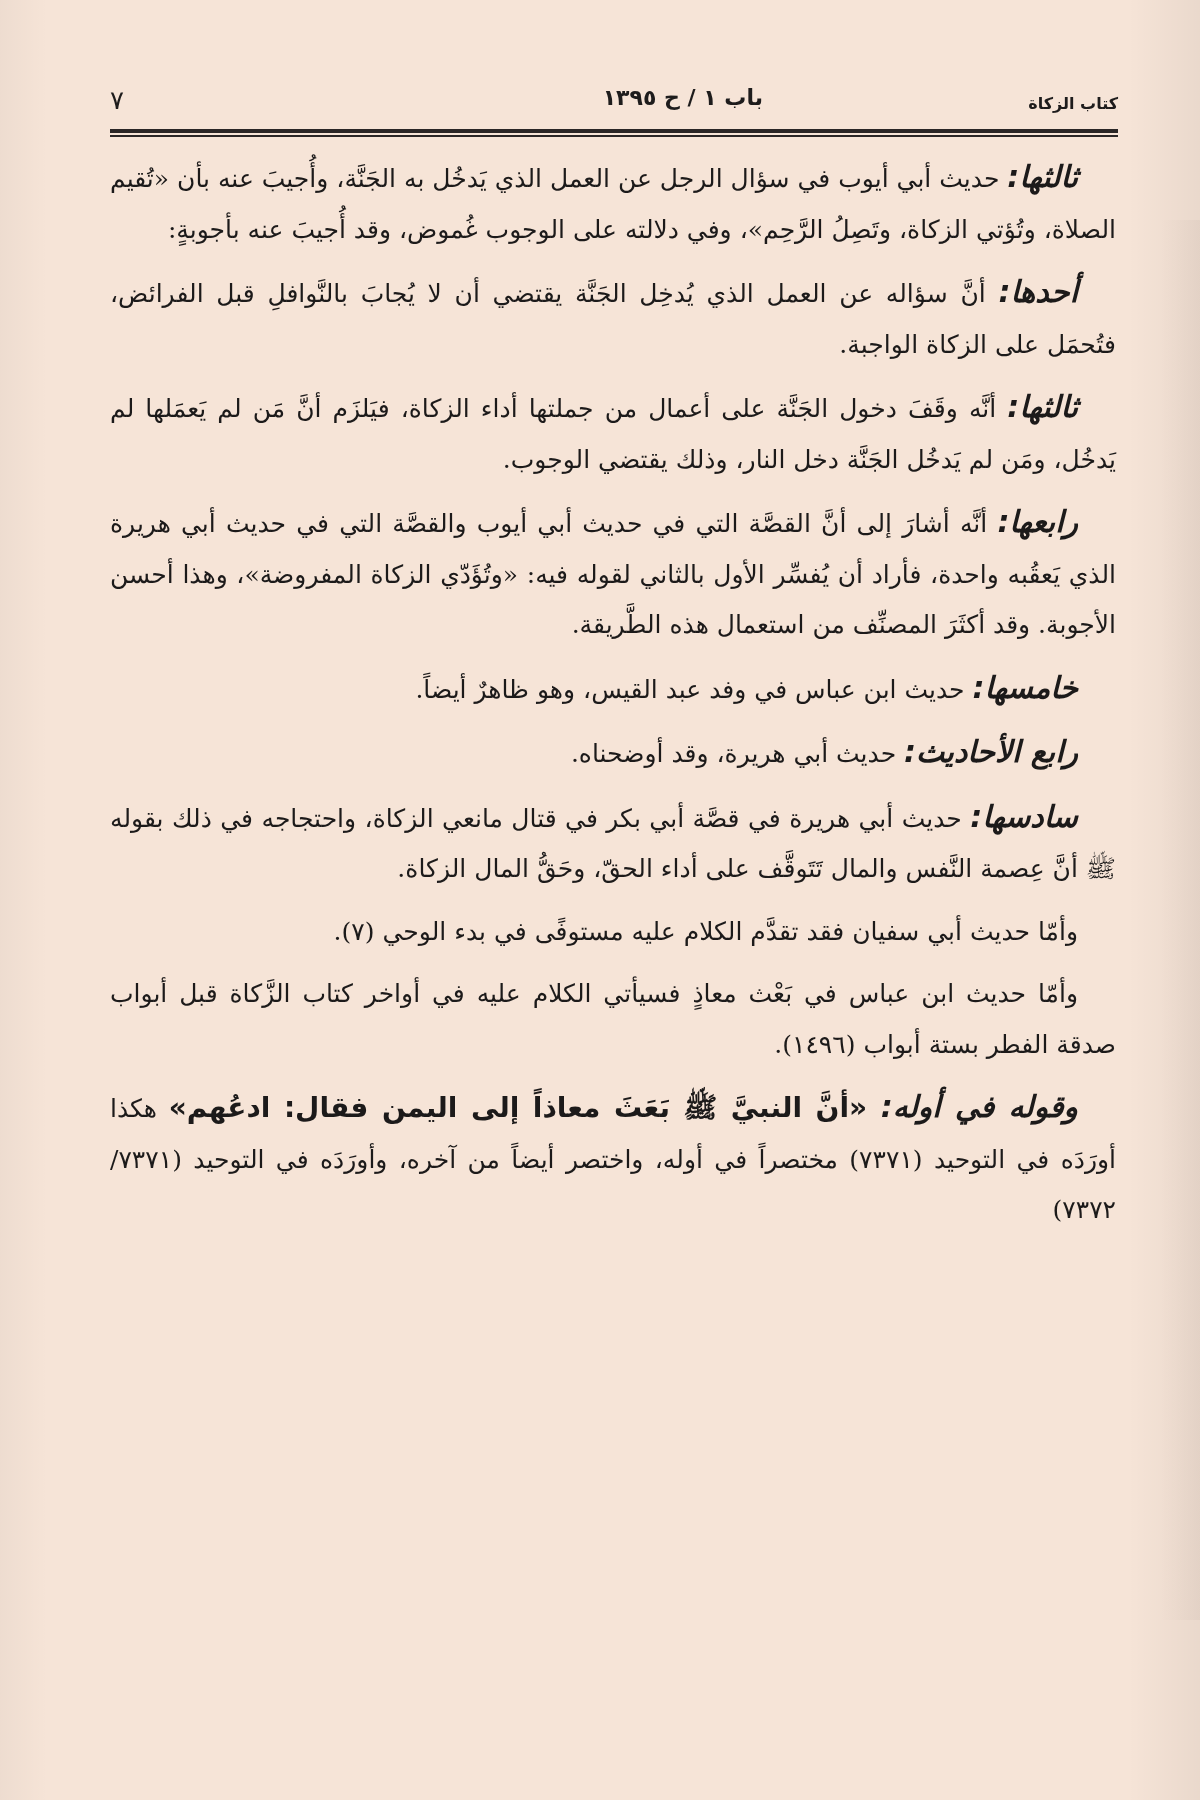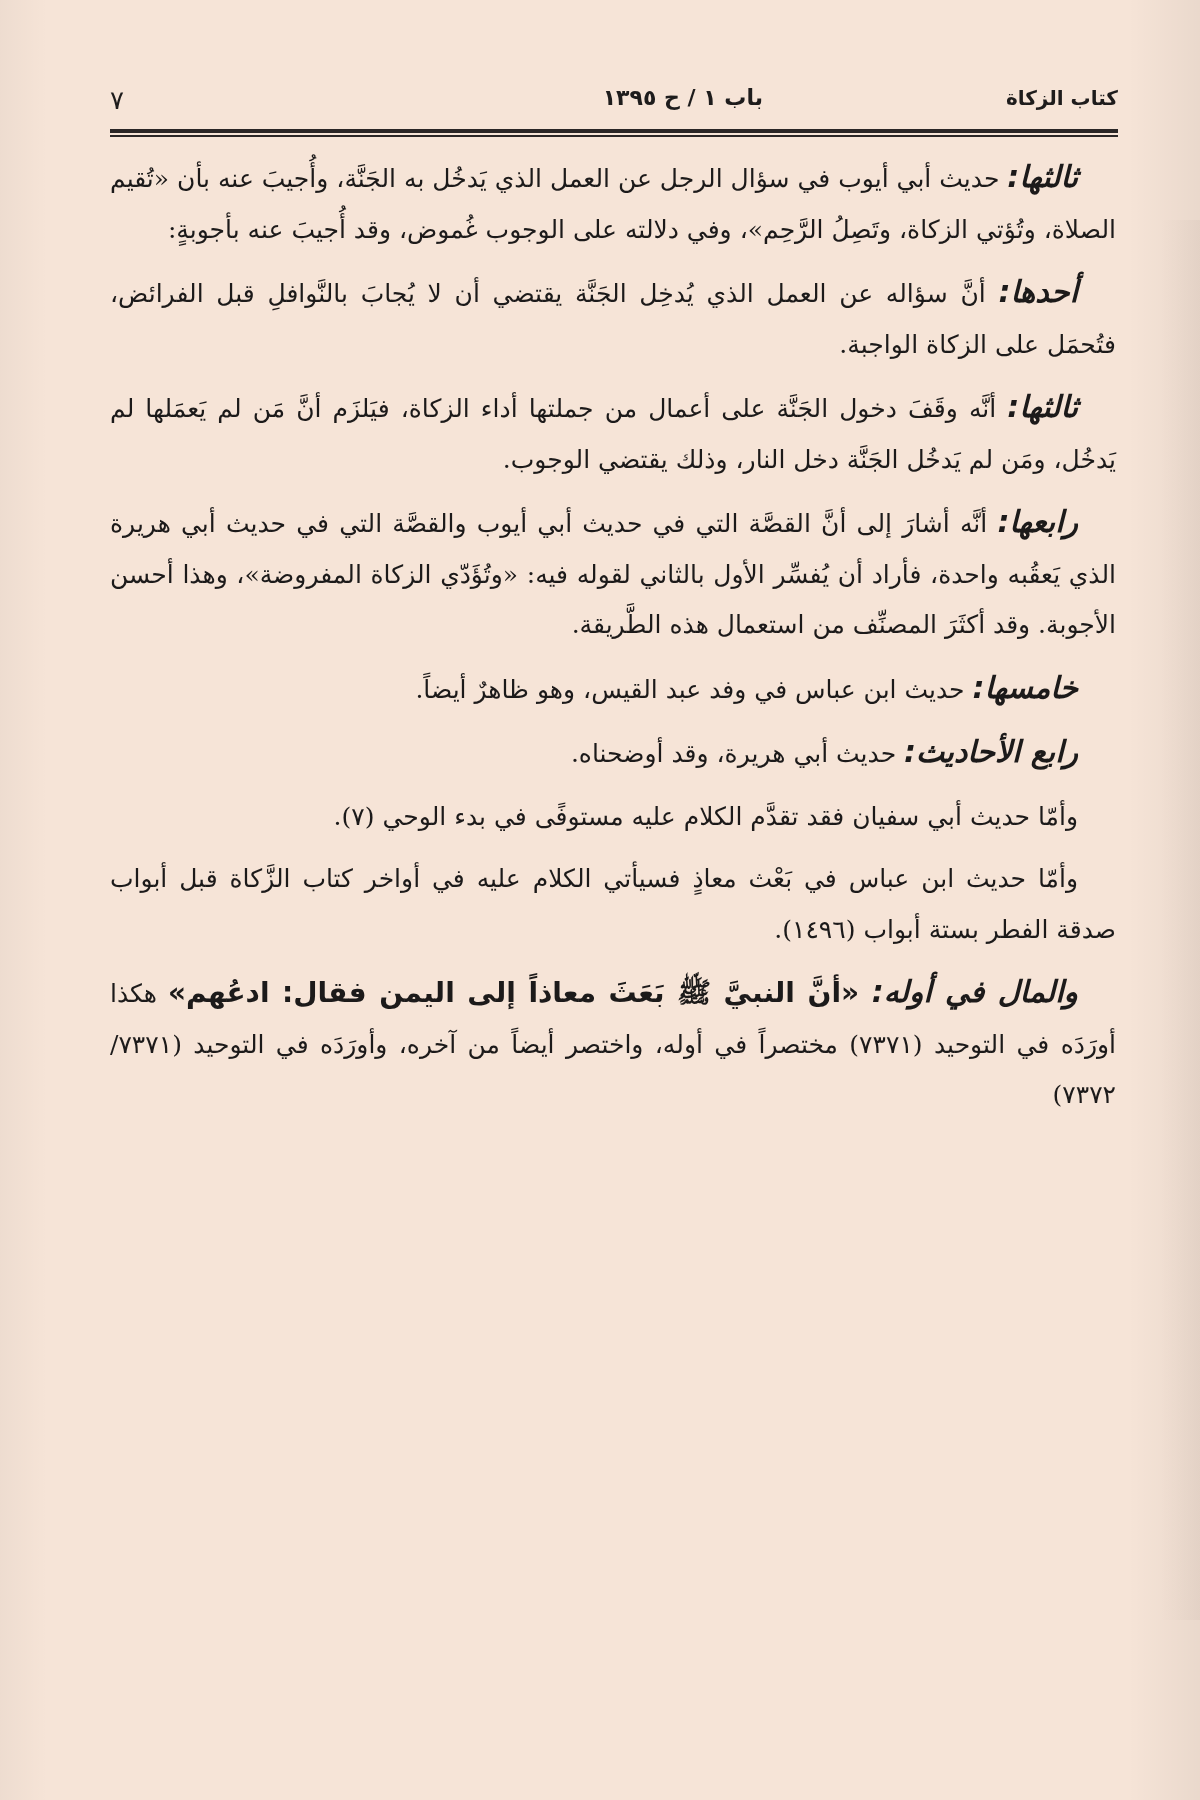--- a/index.html
+++ b/index.html
@@ -28,24 +28,24 @@
       position: absolute;
       left: 110px;
       right: 82px;
       top: 78px;
       height: 44px;
       direction: rtl;
     }
     .head-title {
       position: absolute;
       right: 0;
-      top: 0;
+      top: 6px;
       font-family: "DejaVu Sans", sans-serif;
       font-weight: bold;
-      font-size: 20px;
+      font-size: 16px;
       line-height: 40px;
       color: #1e1c1c;
     }
     .head-ref {
       position: absolute;
       right: 355px;
       top: 0;
       font-family: "DejaVu Sans", sans-serif;
       font-weight: bold;
       font-size: 22px;
@@ -154,29 +154,32 @@
     </p>
 
     <p class="para">
       <span class="lead">خامسها:</span><span> حديث ابن عباس في وفد عبد القيس، وهو ظاهرٌ أيضاً.</span>
     </p>
 
     <p class="para">
       <span class="lead">رابع الأحاديث:</span><span> حديث أبي هريرة، وقد أوضحناه.</span>
     </p>
 
+    <p class="para">
+      <span class="lead">سادسها:</span><span> حديث أبي هريرة في قصَّة أبي بكر في قتال مانعي الزكاة، واحتجاجه في ذلك بقوله ﷺ أنَّ عِصمة النَّفس والمال تَتَوقَّف على أداء الحقّ، وحَقُّ المال الزكاة.</span>
+    </p>
 
     <p class="para">
       <span>وأمّا حديث أبي سفيان فقد تقدَّم الكلام عليه مستوفًى في بدء الوحي (٧).</span>
     </p>
 
     <p class="para">
       <span>وأمّا حديث ابن عباس في بَعْث معاذٍ فسيأتي الكلام عليه في أواخر كتاب الزَّكاة قبل أبواب صدقة الفطر بستة أبواب (١٤٩٦).</span>
     </p>
 
     <p class="para">
-      <span class="lead">والمال في أوله:</span><span class="quote-bold"> «أنَّ النبيَّ ﷺ بَعَثَ معاذاً إلى اليمن فقال: ادعُهم»</span><span> هكذا أورَدَه في التوحيد (٧٣٧١) مختصراً في أوله، واختصر أيضاً من آخره، وأورَدَه في التوحيد (٧٣٧١/ ٧٣٧٢)</span>
+      <span class="lead">وقوله في أوله:</span><span class="quote-bold"> «أنَّ النبيَّ ﷺ بَعَثَ معاذاً إلى اليمن فقال: ادعُهم»</span><span> هكذا أورَدَه في التوحيد (٧٣٧١) مختصراً في أوله، واختصر أيضاً من آخره، وأورَدَه في التوحيد (٧٣٧١/ ٧٣٧٢)</span>
     </p>
 
   </div>
 
   <div class="bleed"></div>
 </div>
 
 </body></html>

